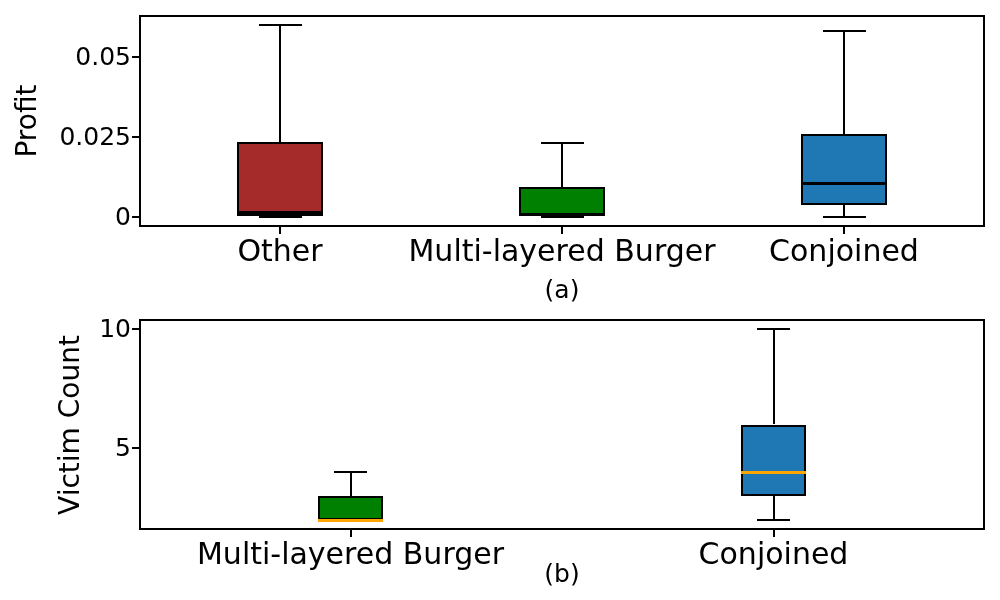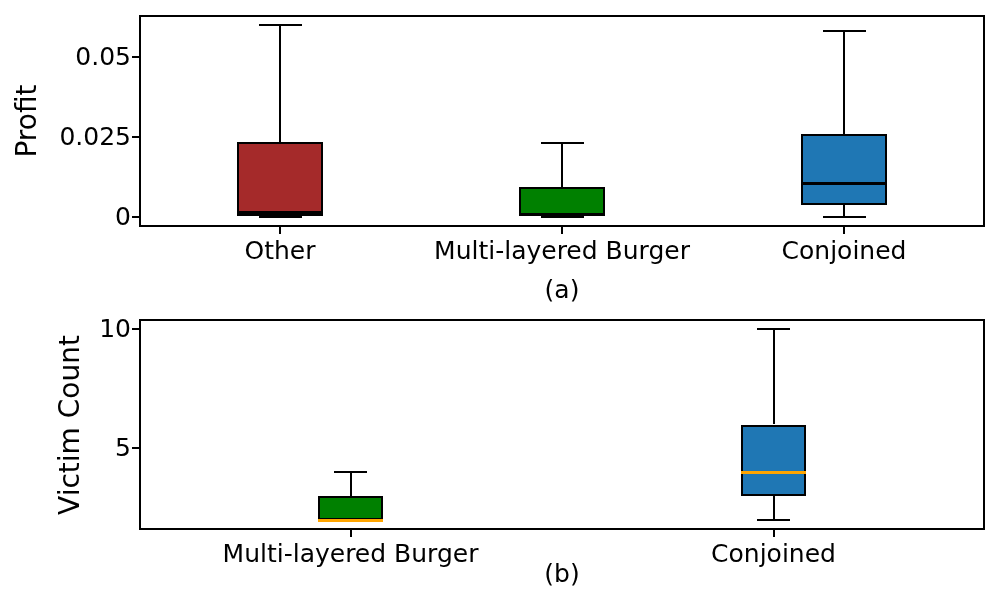--- a/index.html
+++ b/index.html
@@ -7,21 +7,21 @@
     position:relative;width:1000px;height:600px;background:#ffffff;
     font-family:"DejaVu Sans","Liberation Sans",sans-serif;color:#000;overflow:hidden;
   }
   .axes{position:absolute;border:2px solid #000;box-sizing:border-box;background:#fff;}
   .ylabel{
     position:absolute;white-space:nowrap;font-size:28px;line-height:28px;
     transform:translate(-50%,-50%) rotate(-90deg);transform-origin:center center;
   }
   .caption{position:absolute;font-size:25px;line-height:28px;transform:translateX(-50%);}
   .yticklabel{position:absolute;font-size:25px;line-height:30px;text-align:right;}
-  .xticklabel{position:absolute;font-size:25px;line-height:30px;text-align:center;}
+  .xticklabel{position:absolute;font-size:30px;line-height:30px;text-align:center;}
   .tickmark{position:absolute;background:#000;}
   .wline{position:absolute;width:2px;background:#000;}
   .wcap{position:absolute;height:2px;background:#000;}
   .bxp{position:absolute;border:2px solid #000;box-sizing:border-box;}
   .median{position:absolute;height:3px;}
 </style>
 </head>
 <body>
 
 <div class="figure" id="figure">

